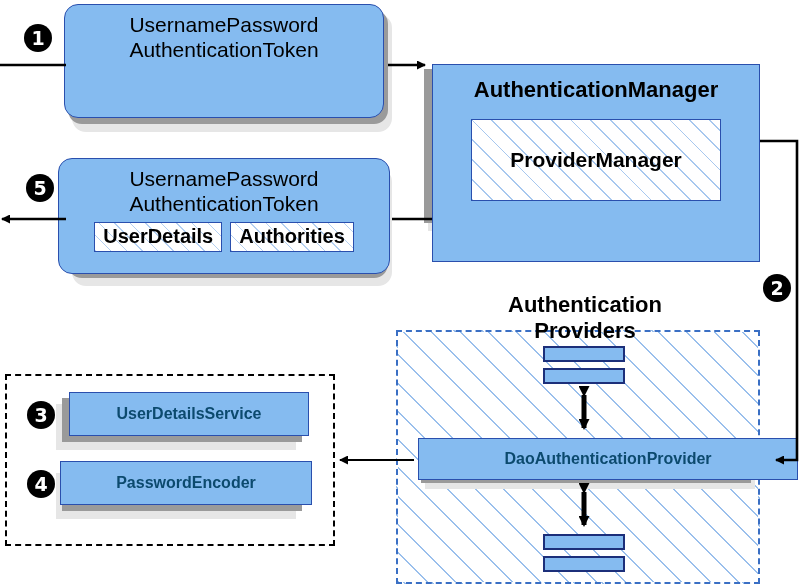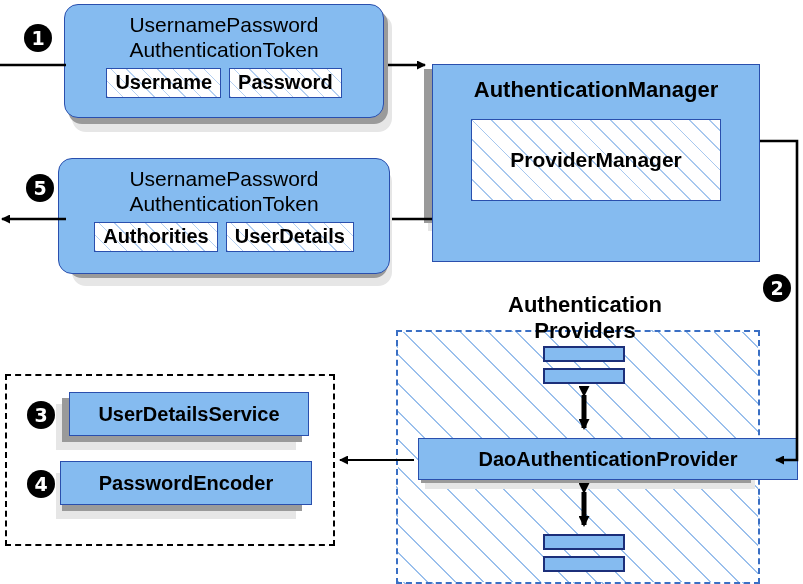--- a/index.html
+++ b/index.html
@@ -103,22 +103,22 @@
   .comp-box {
     position: absolute;
     z-index: 3;
     background: #85bbf0;
     border: 1.5px solid #2a4fad;
     box-sizing: border-box;
     display: flex;
     align-items: center;
     justify-content: center;
     font-weight: bold;
-    font-size: 20px;
-    color: #000000;
+    font-size: 16px;
+    color: #0c4a6e;
   }
 
   
   .dashed-black {
     position: absolute;
     border: 2.5px dashed #000000;
     box-sizing: border-box;
     background: transparent;
     z-index: 2;
   }
@@ -229,45 +229,41 @@
       <line x1="584" y1="492" x2="584" y2="525" stroke="#000" stroke-width="5" marker-start="url(#arrowUp)" marker-end="url(#arrowUp)"></line>
     </g>
   </svg>
 
   <div class="shadow-light abs" style="left:72px; top:14px; width:320px; height:118px; border-radius:14px;"></div>
   <div class="shadow-dark abs" style="left:68px; top:10px; width:320px; height:114px; border-radius:14px;"></div>
 
   <div class="token-box" style="left:64px; top:4px; width:320px; height:114px;">
     <div class="token-title">UsernamePassword
 AuthenticationToken</div>
-    <div class="token-fields">
-      <div class="field-box">Username</div>
-      <div class="field-box">Password</div>
-    </div>
   </div>
 
   <div class="badge" style="left:24px; top:24px;">1</div>
 
   <div class="shadow-light abs" style="left:428px; top:73px; width:330px; height:158px;"></div>
   <div class="shadow-dark abs" style="left:424px; top:69px; width:330px; height:154px;"></div>
 
   <div class="manager-box" style="left:432px; top:64px; width:328px; height:198px;">
     <div class="manager-title">AuthenticationManager</div>
     <div class="inner-hatch-box" style="width:250px; height:82px; margin-top:16px;">ProviderManager</div>
   </div>
 
   <div class="shadow-light abs" style="left:72px; top:168px; width:320px; height:118px; border-radius:14px;"></div>
   <div class="shadow-dark abs" style="left:68px; top:164px; width:320px; height:114px; border-radius:14px;"></div>
 
   <div class="token-box" style="left:58px; top:158px; width:332px; height:116px;">
     <div class="token-title">UsernamePassword
 AuthenticationToken</div>
     <div class="token-fields">
+      <div class="field-box">UserDetails</div>
       <div class="field-box">Authorities</div>
-      <div class="field-box">UserDetails</div>
     </div>
   </div>
 
   <div class="badge" style="left:26px; top:174px;">5</div>
 
   <div class="free-label" style="left:470px; top:264px; width:230px;">Authentication
 Providers</div>
 
   <div class="badge" style="left:763px; top:274px;">2</div>
 

